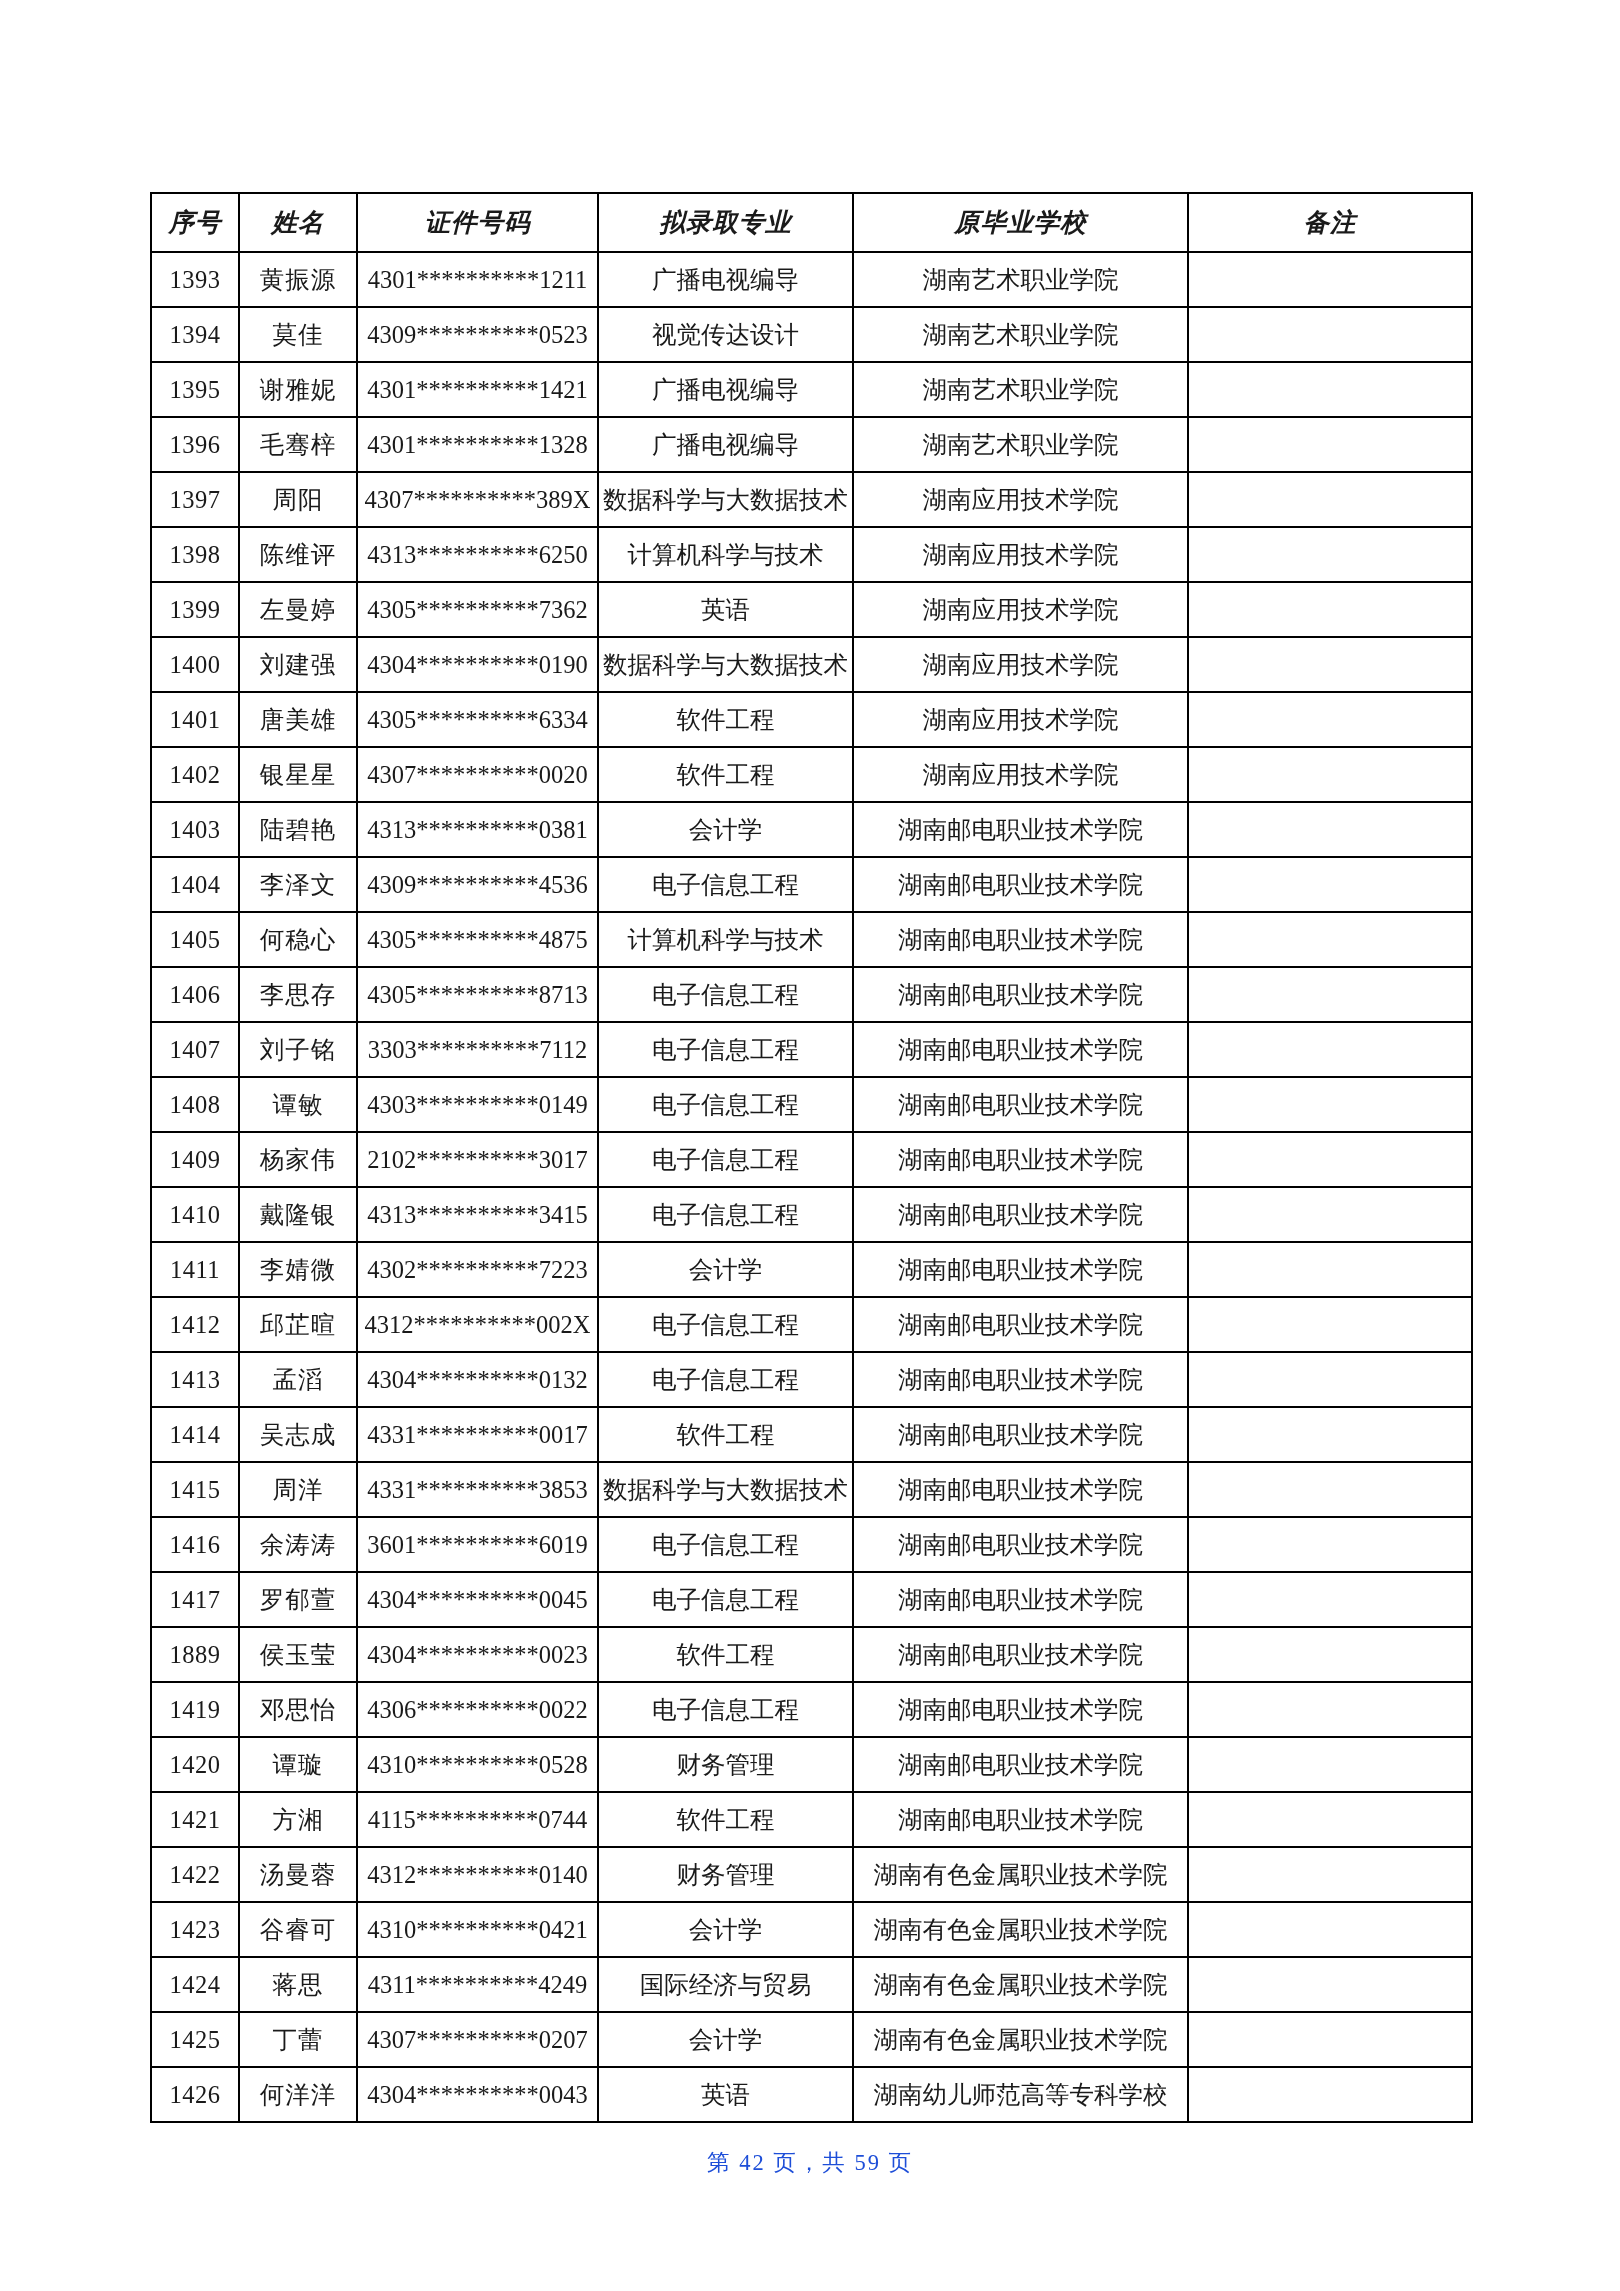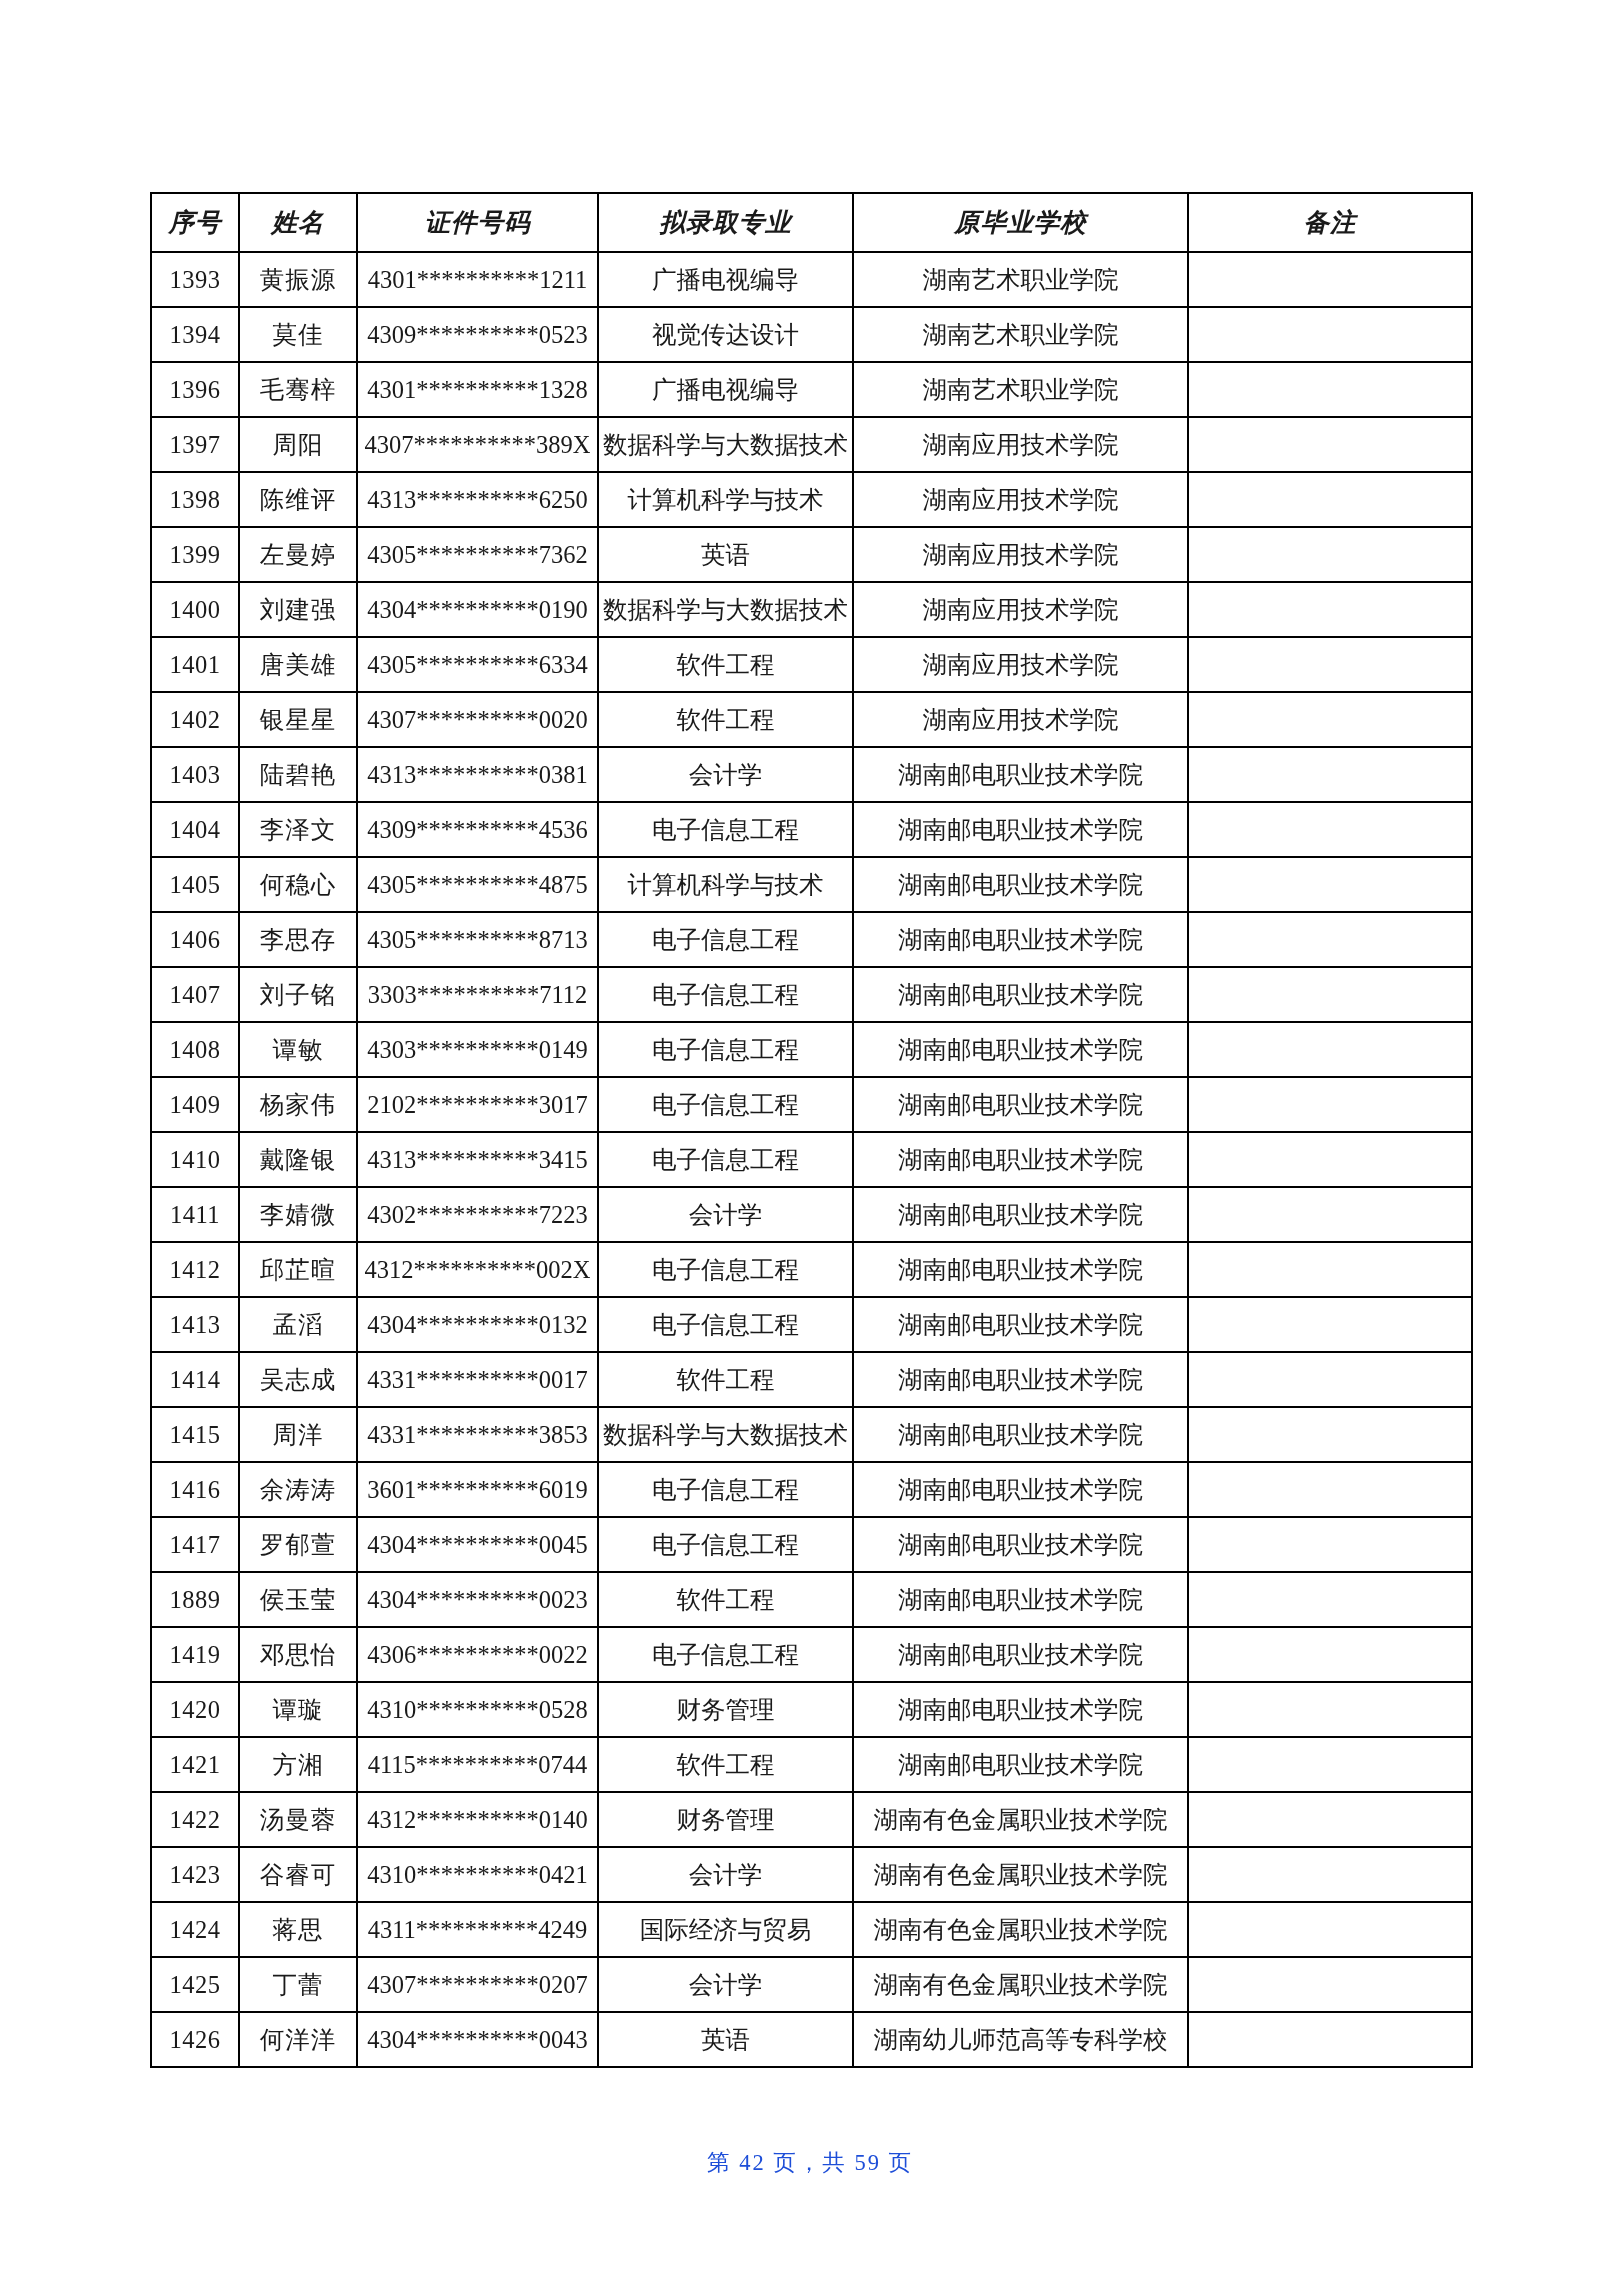--- a/index.html
+++ b/index.html
@@ -118,20 +118,28 @@
           </tr>
           <tr>
             <td class="c-seq">1394</td>
             <td class="c-name">莫佳</td>
             <td class="c-id">4309**********0523</td>
             <td class="c-major">视觉传达设计</td>
             <td class="c-school">湖南艺术职业学院</td>
             <td class="c-note"></td>
           </tr>
           <tr>
+            <td class="c-seq">1395</td>
+            <td class="c-name">谢雅妮</td>
+            <td class="c-id">4301**********1421</td>
+            <td class="c-major">广播电视编导</td>
+            <td class="c-school">湖南艺术职业学院</td>
+            <td class="c-note"></td>
+          </tr>
+          <tr>
             <td class="c-seq">1396</td>
             <td class="c-name">毛骞梓</td>
             <td class="c-id">4301**********1328</td>
             <td class="c-major">广播电视编导</td>
             <td class="c-school">湖南艺术职业学院</td>
             <td class="c-note"></td>
           </tr>
           <tr>
             <td class="c-seq">1397</td>
             <td class="c-name">周阳</td>

